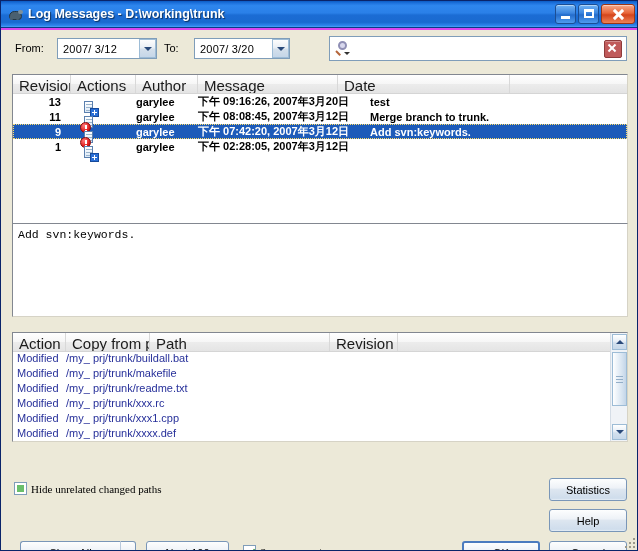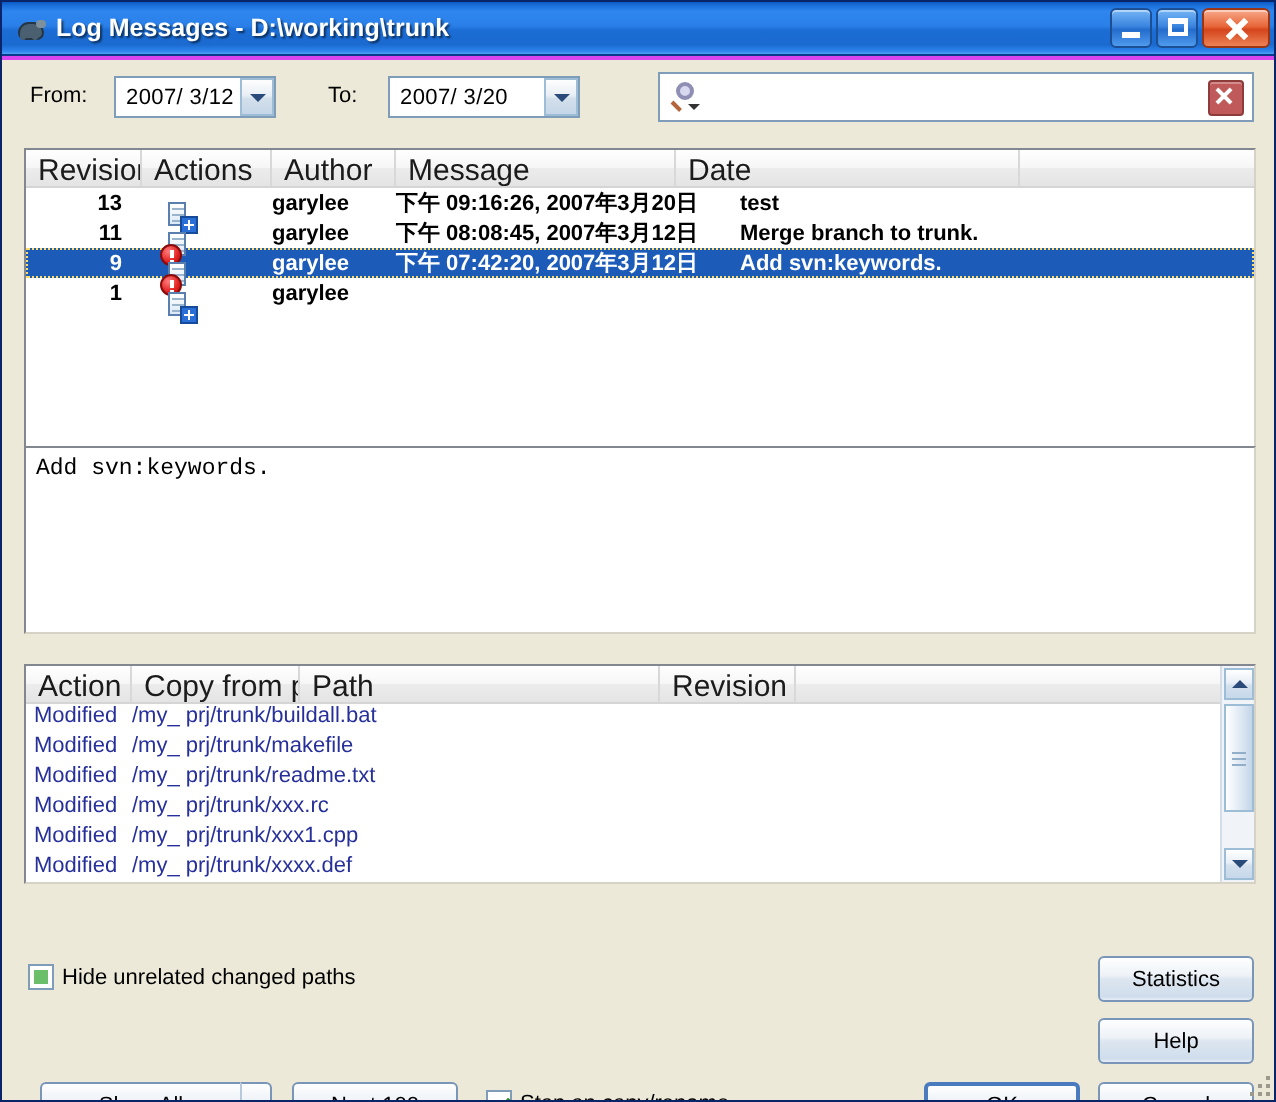--- a/index.html
+++ b/index.html
@@ -434,20 +434,21 @@
     border-top: 4px solid #2a4a7a;
   }
 
   
   .cbrow {
     position: absolute;
     display: flex;
     align-items: center;
     font-size: 11px;
     white-space: nowrap;
+    font-family: Liberation Serif, serif;
   }
   .cbox {
     width: 13px; height: 13px;
     box-sizing: border-box;
     background: #ffffff;
     border: 1px solid #7f9db9;
     margin-right: 4px;
     position: relative;
     flex: none;
   }
@@ -532,21 +533,21 @@
           <span class="glyph-x1"></span>
           <span class="glyph-x2"></span>
         </div>
     </div>
   </div>
 
   <div id="body">
 
     <div id="filter-row">
       <div class="lbl" style="left:14px; top:12px;">From:</div>
-      <div class="datebox" style="left:56px; top:8px; width:81px;">
+      <div class="datebox" style="left:56px; top:8px; width:100px;">
         <div class="dval">2007/  3/12</div>
         <div class="dropbtn">
             <span class="arrow-dn"></span>
           </div>
       </div>
       <div class="lbl" style="left:163px; top:12px;">To:</div>
       <div class="datebox" style="left:193px; top:8px; width:96px;">
         <div class="dval">2007/  3/20</div>
         <div class="dropbtn">
             <span class="arrow-dn"></span>
@@ -615,20 +616,21 @@
           </div>
           <div class="row">
             <div class="c-rev">1</div>
             <div class="c-act">
               <span class="ico-add">
                 <span class="doc"></span>
                 <span class="plus-badge"></span>
               </span>
             </div>
             <div class="c-auth">garylee</div>
+            <div class="c-date">下午 02:28:05, 2007年3月12日</div>
             <div class="c-msg"></div>
           </div>
         </div>
     </div>
 
     <div class="panel" style="left:11px; top:193px; width:616px; height:94px;">
       <div id="msg-box">Add svn:keywords.</div>
     </div>
 
     <div class="panel" style="left:11px; top:302px; width:616px; height:110px;">

